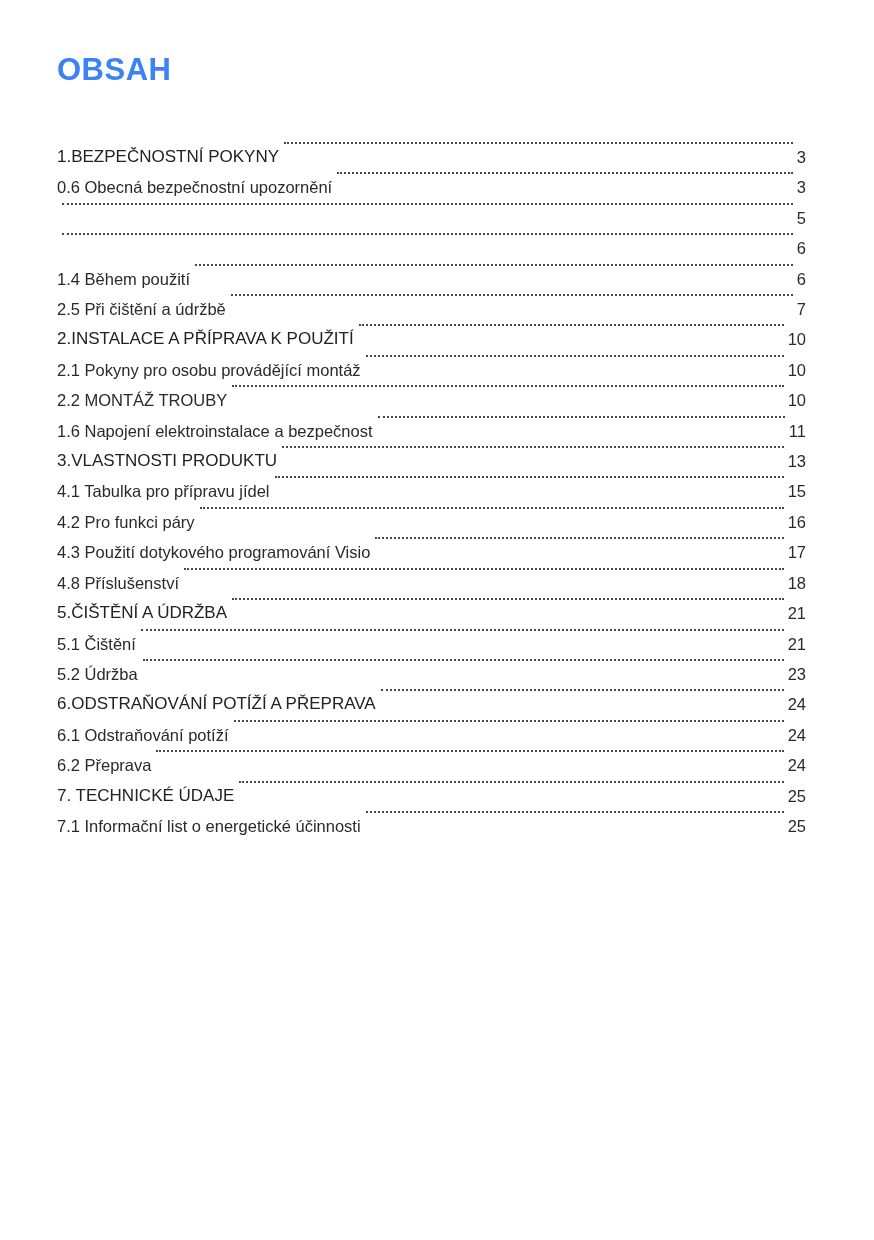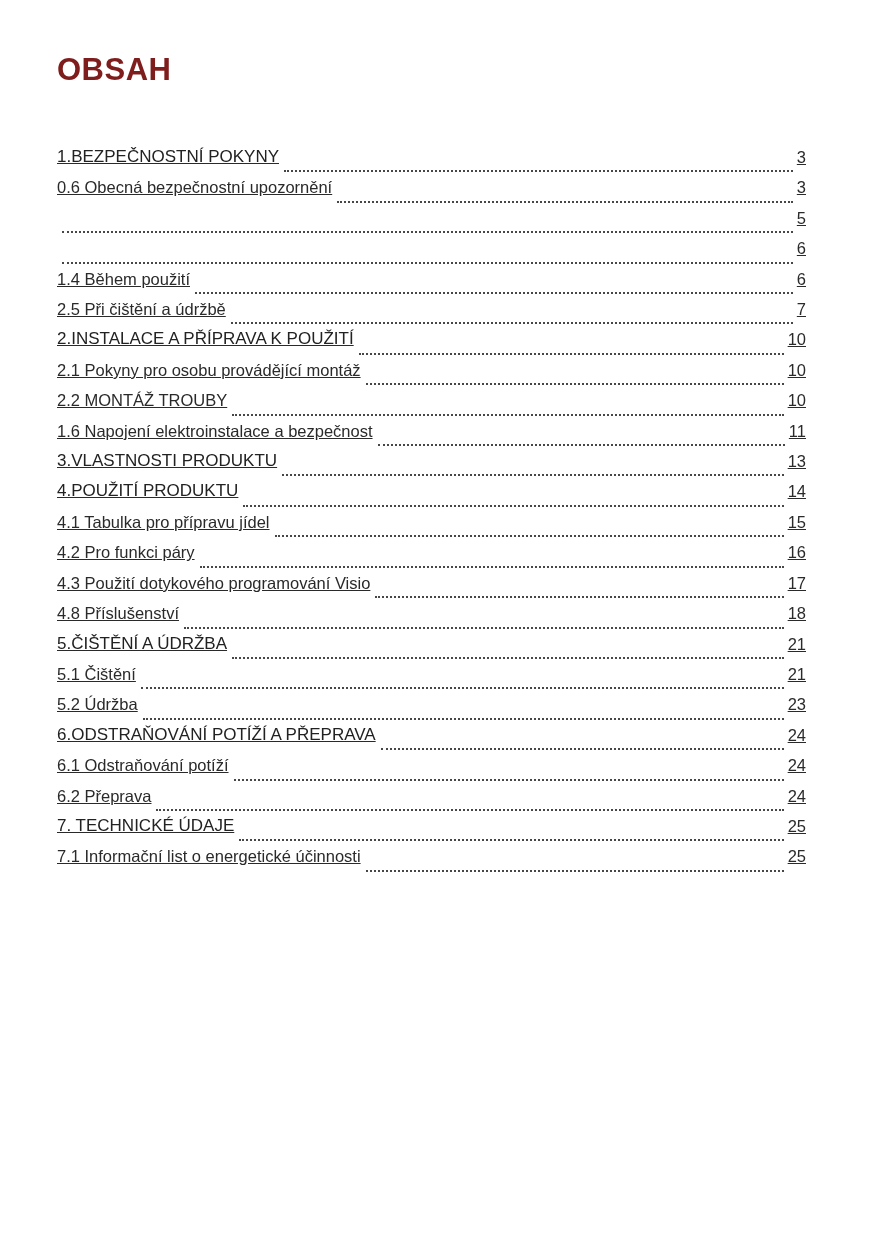--- a/index.html
+++ b/index.html
@@ -15,33 +15,32 @@
   .page {
     width: 100%;
     height: 100%;
     padding: 52px 68px 0 57px;
   }
   .page-title {
     margin: 0;
     font-size: 31px;
     font-weight: 700;
     letter-spacing: 0.5px;
-    color: #7f1d1d;
+    color: #3b82f6;
   }
   .toc {
     margin-top: 54px;
   }
   .toc-row {
     display: flex;
-    align-items: flex-end;
+    align-items: flex-start;
     line-height: 30.4px;
     font-size: 16.5px;
     white-space: nowrap;
     color: #2a2a2a;
-    text-decoration: underline;
   }
   .toc-row.level-1 .toc-label {
     font-size: 17px;
     color: #222222;
   }
   .toc-label {
     flex: 0 0 auto;
   }
   .toc-dots {
     flex: 1 1 auto;
@@ -106,25 +105,20 @@
       <div class="toc-row level-2">
         <span class="toc-label">1.6 Napojení elektroinstalace a bezpečnost</span>
         <span class="toc-dots"></span>
         <span class="toc-page">11</span>
       </div>
       <div class="toc-row level-1">
         <span class="toc-label">3.VLASTNOSTI PRODUKTU</span>
         <span class="toc-dots"></span>
         <span class="toc-page">13</span>
       </div>
-      <div class="toc-row level-1">
-        <span class="toc-label">4.POUŽITÍ PRODUKTU</span>
-        <span class="toc-dots"></span>
-        <span class="toc-page">14</span>
-      </div>
       <div class="toc-row level-2">
         <span class="toc-label">4.1 Tabulka pro přípravu jídel</span>
         <span class="toc-dots"></span>
         <span class="toc-page">15</span>
       </div>
       <div class="toc-row level-2">
         <span class="toc-label">4.2 Pro funkci páry</span>
         <span class="toc-dots"></span>
         <span class="toc-page">16</span>
       </div>

